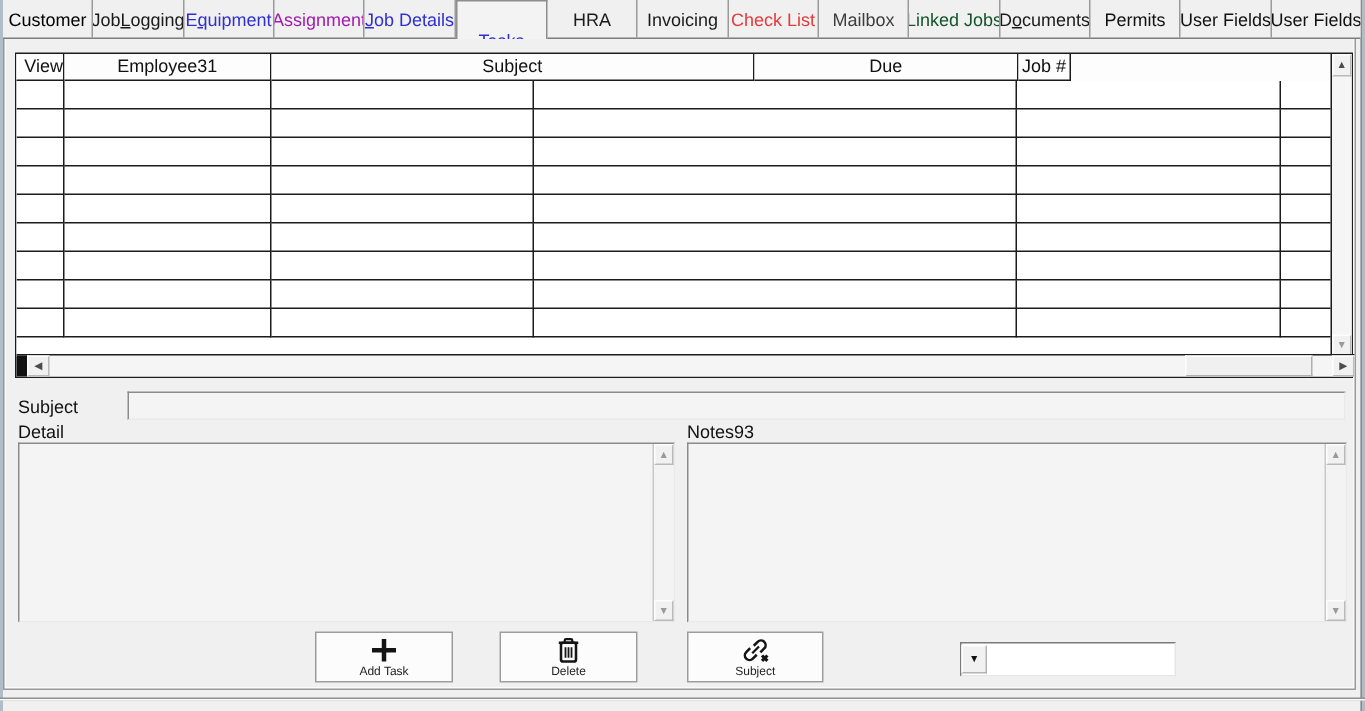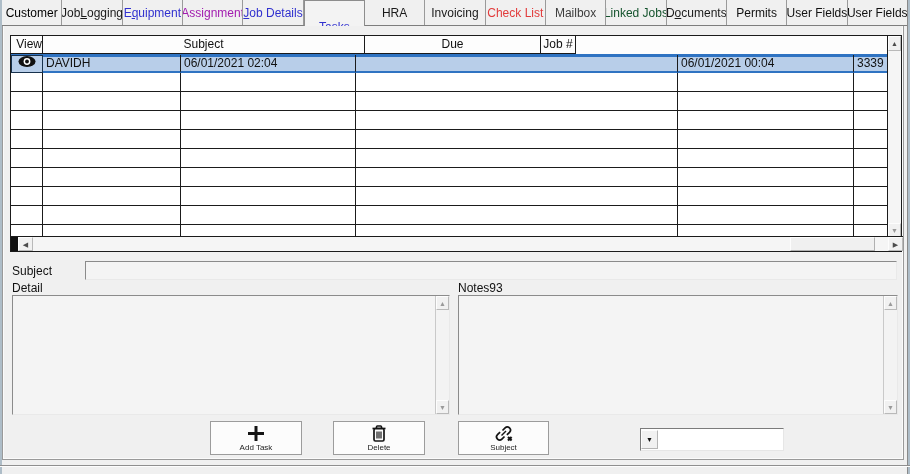--- a/index.html
+++ b/index.html
@@ -161,39 +161,26 @@
     <div class="tab" style="color: rgb(17, 17, 17);">Permits</div>
     <div class="tab" style="color: rgb(17, 17, 17);">User Fields</div>
     <div class="tab" style="color: rgb(17, 17, 17);">User Fields</div>
   </div>
 
 <div class="panel"></div>
 
 <div class="grid">
   <div class="grid-header">
       <div class="ghc" style="width: 32px; text-align: right;">View</div>
+      <div class="ghc" style="width: 138px;">Employee31</div>
       <div class="ghc" style="width: 322px;">Subject</div>
       <div class="ghc" style="width: 176px;">Due</div>
       <div class="ghc" style="width: 35px;">Job #</div>
     </div>
   <div class="grid-body">
-      <div class="grow selected">
-        <div class="gcell viewcell" style="width: 32px;">
-          <span><svg width="20" height="13" viewBox="0 0 20 13">
-              <ellipse cx="10" cy="6.5" rx="8.5" ry="5.4" fill="#111"></ellipse>
-              <circle cx="10" cy="6.5" r="3.4" fill="#fff"></circle>
-              <circle cx="10" cy="6.5" r="1.9" fill="#111"></circle>
-            </svg></span>
-        </div>
-        <div class="gcell" style="width: 138px;">DAVIDH</div>
-        <div class="gcell" style="width: 175px;">06/01/2021 02:04</div>
-        <div class="gcell" style="width: 322px;"></div>
-        <div class="gcell" style="width: 176px;">06/01/2021 00:04</div>
-        <div class="gcell" style="width: 35px;">3339</div>
-      </div>
       <div class="grow">
         <div class="gcell viewcell" style="width: 32px;"></div>
         <div class="gcell" style="width: 138px;"></div>
         <div class="gcell" style="width: 175px;"></div>
         <div class="gcell" style="width: 322px;"></div>
         <div class="gcell" style="width: 176px;"></div>
         <div class="gcell" style="width: 35px;"></div>
       </div>
       <div class="grow">
         <div class="gcell viewcell" style="width: 32px;"></div>

